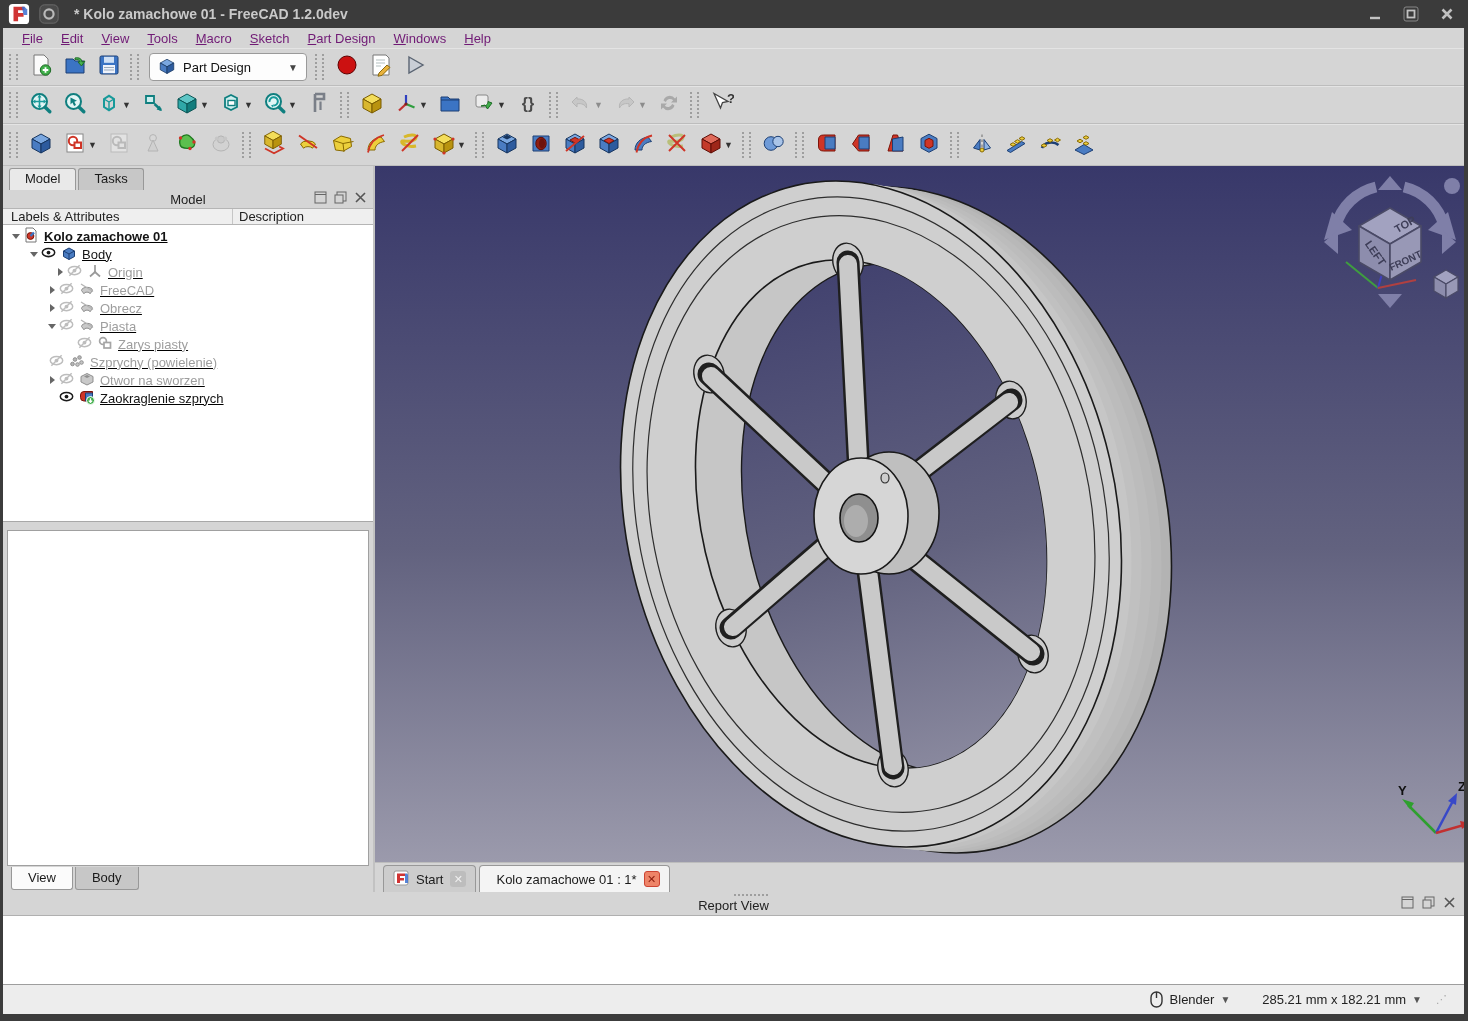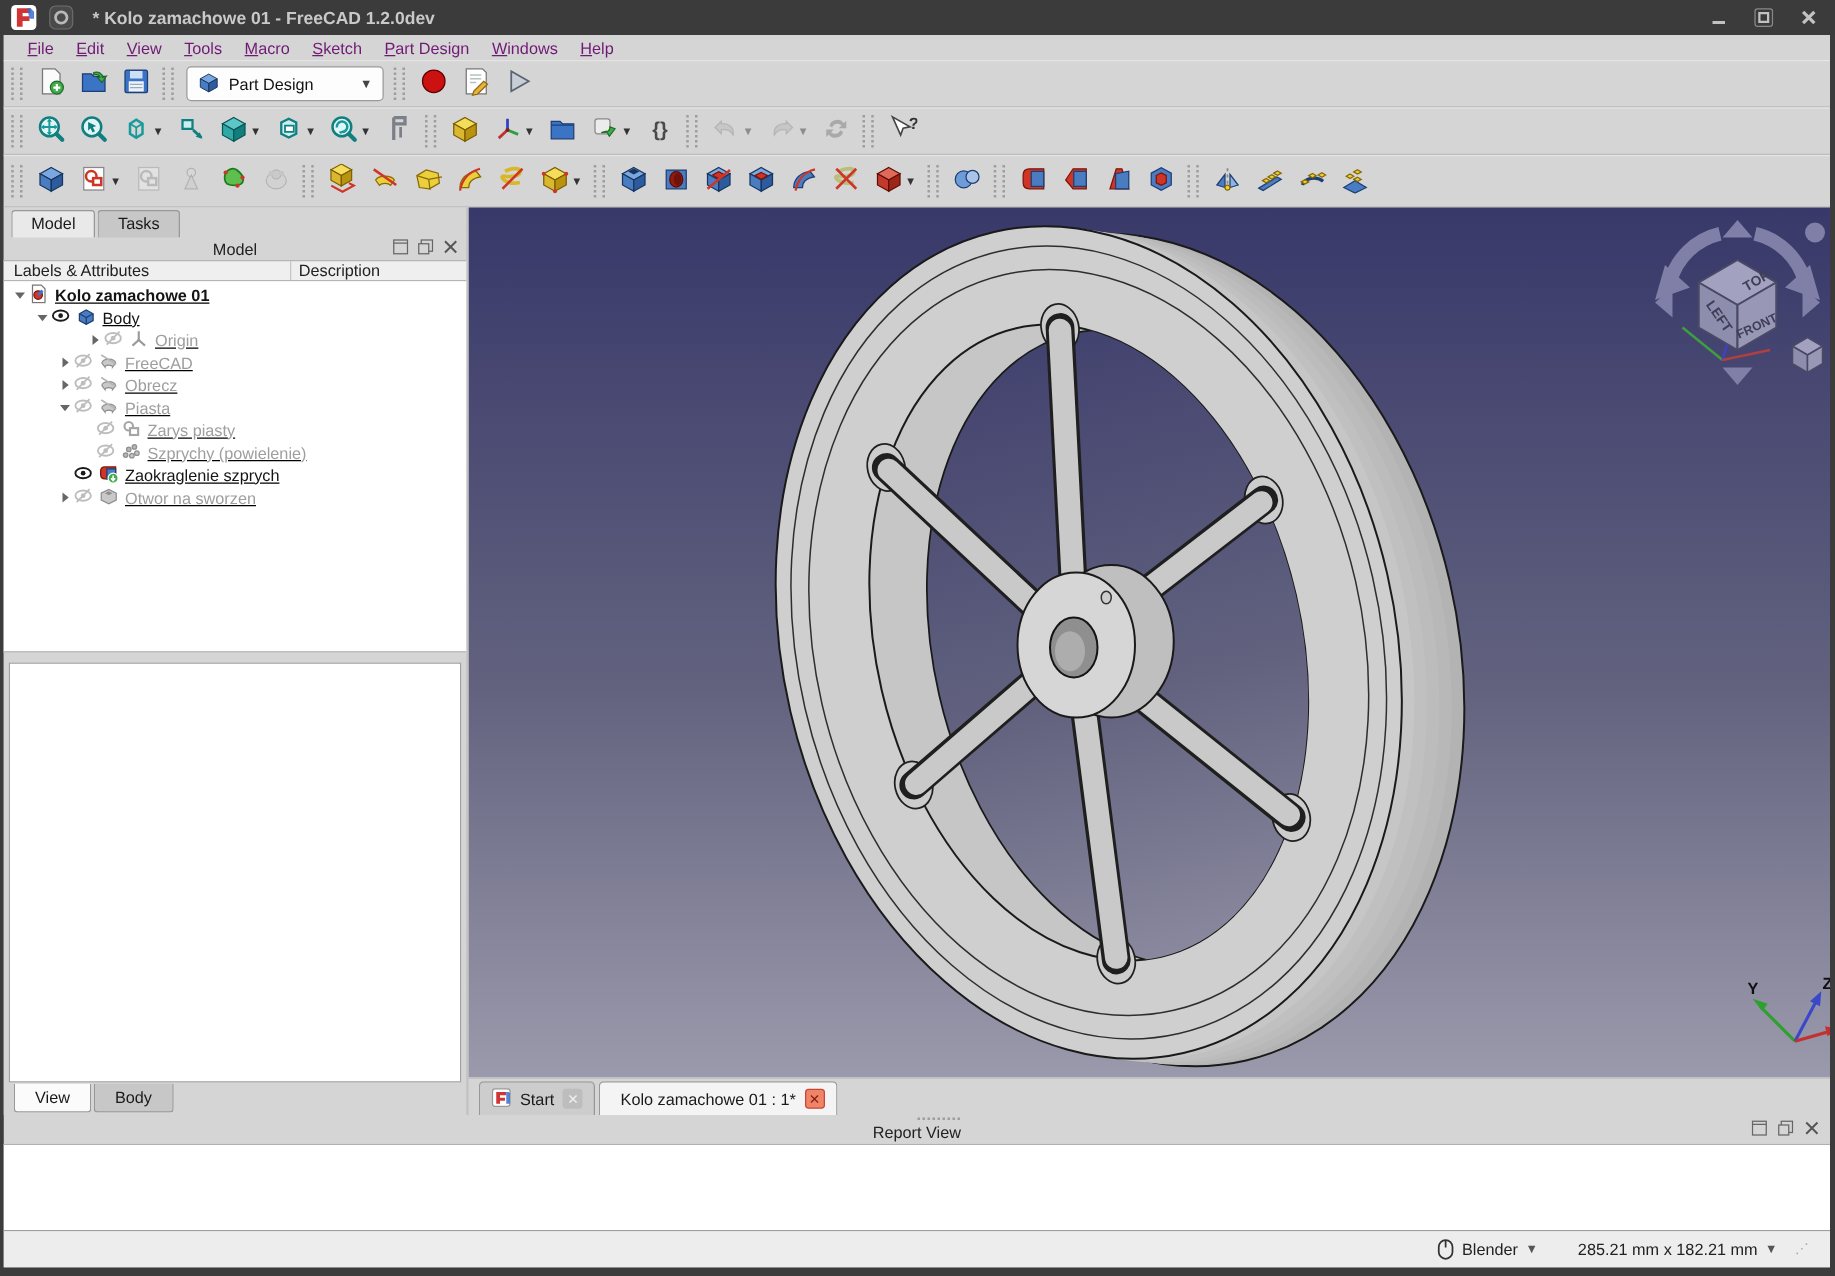--- a/index.html
+++ b/index.html
@@ -571,21 +571,21 @@
             <span class="eye"><svg viewBox="0 0 16 16">
                 <ellipse cx="8" cy="8" rx="6.6" ry="4.4" fill="none" stroke="#1a1a1a" stroke-width="1.6"></ellipse>
                 <circle cx="8" cy="8" r="2" fill="#1a1a1a"></circle>
               </svg></span>
             <span class="ticon"><svg viewBox="0 0 16 16">
                 <path d="M2.5 6L8 3l5.5 3v5.5L8 14.5 2.5 11.5z" fill="#4a7cc2" stroke="#1c3f74"></path>
                 <path d="M2.5 6L8 9l5.5-3M8 9v5.5" fill="none" stroke="#1c3f74"></path>
               </svg></span>
             <span class="label">Body</span>
           </div>
-          <div class="tree-row dim" style="padding-left: 66px;">
+          <div class="tree-row dim" style="padding-left: 50px;">
             <span class="slot">
               <span class="exp closed"></span>
             </span>
             <span class="eye"><svg viewBox="0 0 16 16">
                 <ellipse cx="8" cy="8" rx="6.6" ry="4.4" fill="none" stroke="#bdbdbd" stroke-width="1.6"></ellipse>
                 <circle cx="8" cy="8" r="2" fill="#bdbdbd"></circle>
                 <path d="M2.5 13.5l11-11" stroke="#bdbdbd" stroke-width="1.6"></path>
               </svg></span>
             <span class="ticon"><svg viewBox="0 0 16 16">
                 <path d="M8 2v7M8 9L3 13.5M8 9l5 4.5" stroke="#9a9a9a" stroke-width="1.7" fill="none"></path>
@@ -644,64 +644,64 @@
                 <ellipse cx="8" cy="8" rx="6.6" ry="4.4" fill="none" stroke="#bdbdbd" stroke-width="1.6"></ellipse>
                 <circle cx="8" cy="8" r="2" fill="#bdbdbd"></circle>
                 <path d="M2.5 13.5l11-11" stroke="#bdbdbd" stroke-width="1.6"></path>
               </svg></span>
             <span class="ticon"><svg viewBox="0 0 16 16">
                 <circle cx="6" cy="6" r="3.4" fill="none" stroke="#a5a5a5" stroke-width="1.7"></circle>
                 <rect x="7" y="7.5" width="6.5" height="5.5" fill="#fff" stroke="#a5a5a5" stroke-width="1.7"></rect>
               </svg></span>
             <span class="label">Zarys piasty</span>
           </div>
-          <div class="tree-row dim" style="padding-left: 60px;">
+          <div class="tree-row dim" style="padding-left: 32px;">
             <span class="slot"></span>
             <span class="eye"><svg viewBox="0 0 16 16">
                 <ellipse cx="8" cy="8" rx="6.6" ry="4.4" fill="none" stroke="#bdbdbd" stroke-width="1.6"></ellipse>
                 <circle cx="8" cy="8" r="2" fill="#bdbdbd"></circle>
                 <path d="M2.5 13.5l11-11" stroke="#bdbdbd" stroke-width="1.6"></path>
               </svg></span>
             <span class="ticon"><svg viewBox="0 0 16 16">
                 <circle cx="3.5" cy="11" r="1.8" fill="#b5b5b5" stroke="#909090"></circle>
                 <circle cx="6" cy="6.5" r="1.8" fill="#b5b5b5" stroke="#909090"></circle>
                 <circle cx="10.5" cy="4.5" r="1.8" fill="#b5b5b5" stroke="#909090"></circle>
                 <circle cx="8.5" cy="11.5" r="1.8" fill="#c5c5c5" stroke="#909090"></circle>
                 <circle cx="12.5" cy="9.5" r="1.8" fill="#c5c5c5" stroke="#909090"></circle>
               </svg></span>
             <span class="label">Szprychy (powielenie)</span>
-          </div>
-          <div class="tree-row" style="padding-left: 42px;">
-            <span class="slot"></span>
-            <span class="eye"><svg viewBox="0 0 16 16">
-                <ellipse cx="8" cy="8" rx="6.6" ry="4.4" fill="none" stroke="#1a1a1a" stroke-width="1.6"></ellipse>
-                <circle cx="8" cy="8" r="2" fill="#1a1a1a"></circle>
-              </svg></span>
-            <span class="ticon"><svg viewBox="0 0 16 16">
-                <path d="M1.5 6q0-3.5 3.5-3.5h8.5V12H5q-3.5 0-3.5-3.5z" fill="#cf3527" stroke="#7c1408"></path>
-                <path d="M6.5 4h7v8h-7z" fill="#4a7cc2" stroke="#1c3f74"></path>
-                <circle cx="11.5" cy="11.5" r="4" fill="#3fae49" stroke="#fff"></circle>
-                <path d="M11.5 9.3v4M9.8 11.6l1.7 1.8 1.7-1.8" fill="none" stroke="#fff" stroke-width="1.3"></path>
-              </svg></span>
-            <span class="label">Zaokraglenie szprych</span>
           </div>
           <div class="tree-row dim" style="padding-left: 42px;">
             <span class="slot">
               <span class="exp closed"></span>
             </span>
             <span class="eye"><svg viewBox="0 0 16 16">
                 <ellipse cx="8" cy="8" rx="6.6" ry="4.4" fill="none" stroke="#bdbdbd" stroke-width="1.6"></ellipse>
                 <circle cx="8" cy="8" r="2" fill="#bdbdbd"></circle>
                 <path d="M2.5 13.5l11-11" stroke="#bdbdbd" stroke-width="1.6"></path>
               </svg></span>
             <span class="ticon"><svg viewBox="0 0 16 16">
                 <path d="M2 5.5L8 2.5l6 3v5.5l-6 3-6-3z" fill="#c9c9c9" stroke="#8f8f8f"></path>
                 <path d="M5 5.5l3 1.6 3-1.6L8 4z" fill="#8f8f8f"></path>
               </svg></span>
             <span class="label">Otwor na sworzen</span>
+          </div>
+          <div class="tree-row" style="padding-left: 42px;">
+            <span class="slot"></span>
+            <span class="eye"><svg viewBox="0 0 16 16">
+                <ellipse cx="8" cy="8" rx="6.6" ry="4.4" fill="none" stroke="#1a1a1a" stroke-width="1.6"></ellipse>
+                <circle cx="8" cy="8" r="2" fill="#1a1a1a"></circle>
+              </svg></span>
+            <span class="ticon"><svg viewBox="0 0 16 16">
+                <path d="M1.5 6q0-3.5 3.5-3.5h8.5V12H5q-3.5 0-3.5-3.5z" fill="#cf3527" stroke="#7c1408"></path>
+                <path d="M6.5 4h7v8h-7z" fill="#4a7cc2" stroke="#1c3f74"></path>
+                <circle cx="11.5" cy="11.5" r="4" fill="#3fae49" stroke="#fff"></circle>
+                <path d="M11.5 9.3v4M9.8 11.6l1.7 1.8 1.7-1.8" fill="none" stroke="#fff" stroke-width="1.3"></path>
+              </svg></span>
+            <span class="label">Zaokraglenie szprych</span>
           </div>
         </div>
       <div class="dock-splitter"></div>
       <div class="prop-panel"></div>
       <div class="bottom-tabbar">
           <div class="bottom-tab active">View</div>
           <div class="bottom-tab">Body</div>
         </div>
     </div>
 

